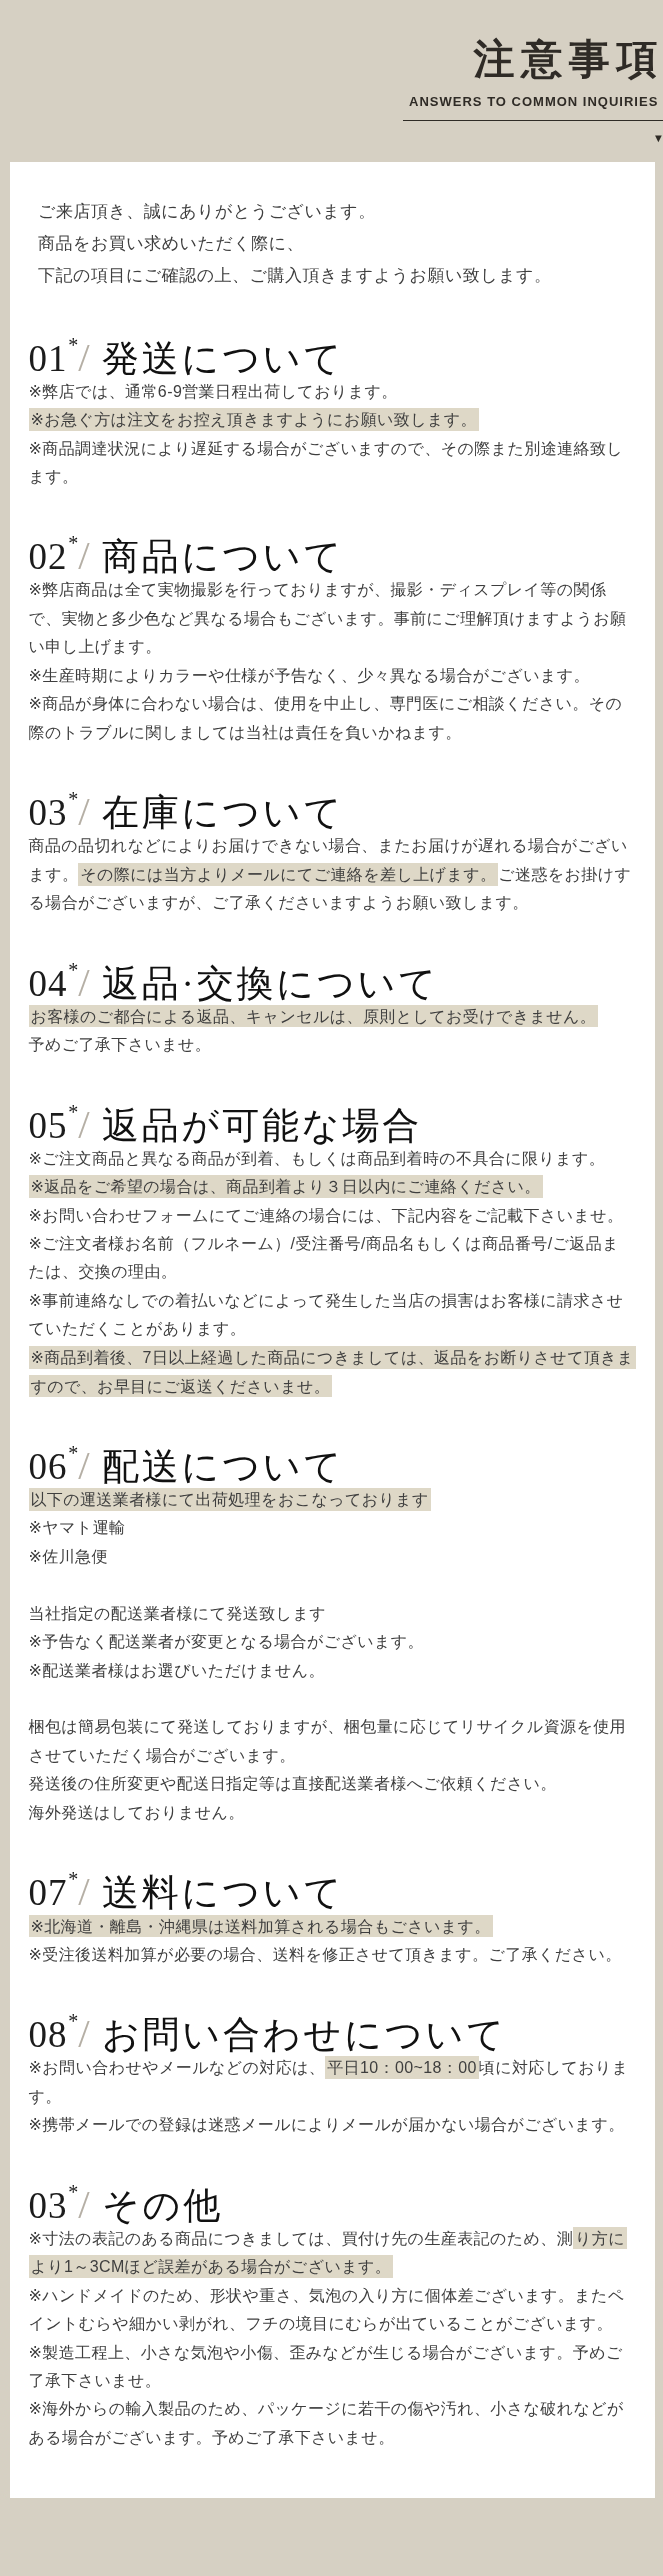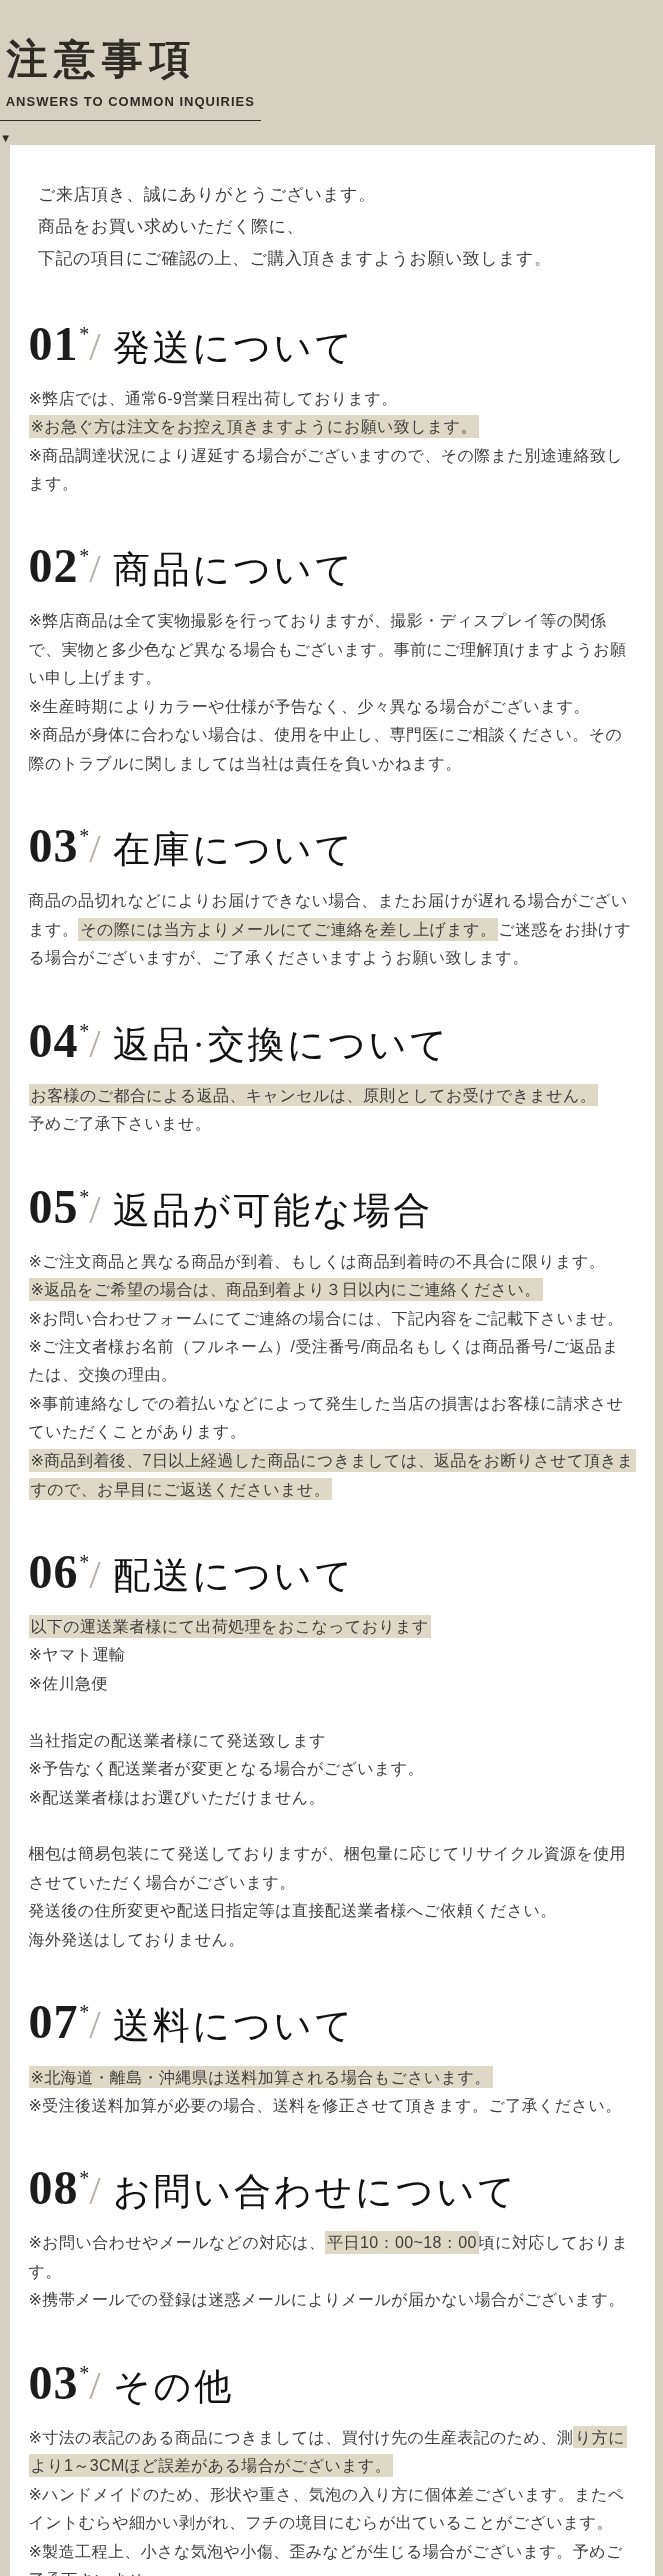--- a/index.html
+++ b/index.html
@@ -12,21 +12,21 @@
   }
   *{box-sizing:border-box;margin:0;padding:0;}
   html,body{width:664px;}
   body{
     background:var(--page-bg);
     font-family:"Liberation Sans","DejaVu Sans",sans-serif;
     color:var(--ink);
     padding-bottom:17px;
   }
   
-  .header{ text-align:left; padding-top:32px; }
+  .header{ text-align:right; padding-top:32px; padding-bottom:17px; }
   .header-title{
     font-size:41px; font-weight:bold; letter-spacing:6.6px;
     color:#2f2b26; margin-left:6.6px; 
   }
   .header-sub-wrap{
     display:inline-block;
     border-bottom:0.9px solid #2f2b26;
     padding:6.6px 5.7px 11.4px;
   }
   .header-sub{
@@ -43,25 +43,25 @@
     padding-left:9.5px; padding-right:5.7px;
     font-size:17px; line-height:1.9; letter-spacing:0.5px;
   }
   
   .sec{ margin-top:44px; }
   .sec-head{
     font-family:"Liberation Serif","DejaVu Serif",serif;
     font-weight:400; color:var(--head-ink);
     line-height:1; white-space:nowrap;
   }
-  .sec-num{ font-size:48px; letter-spacing:0.9px;font-weight:bold; }
+  .sec-num{ font-size:37px; letter-spacing:0.9px; }
   .sec-ast{ font-size:20px; position:relative; top:-19px; margin-left:0.9px; }
   .sec-slash{ font-size:41px; color:var(--slash); margin-right:12.3px; }
   .sec-title{ font-size:37px; letter-spacing:2.8px; color:#111; }
-  .sec-body{ margin-top:17px; font-size:16px; line-height:1.78; letter-spacing:0.4px; }
+  .sec-body{ margin-top:0; font-size:16px; line-height:1.78; letter-spacing:0.4px; }
   .para{ margin:0; }
   .spacer{ height:28.4px; }
   mark.hl{
     background:var(--hl);
     color:inherit;
     padding:2.8px 1.9px;
     -webkit-box-decoration-break:clone;
     box-decoration-break:clone;
   }
 </style>

